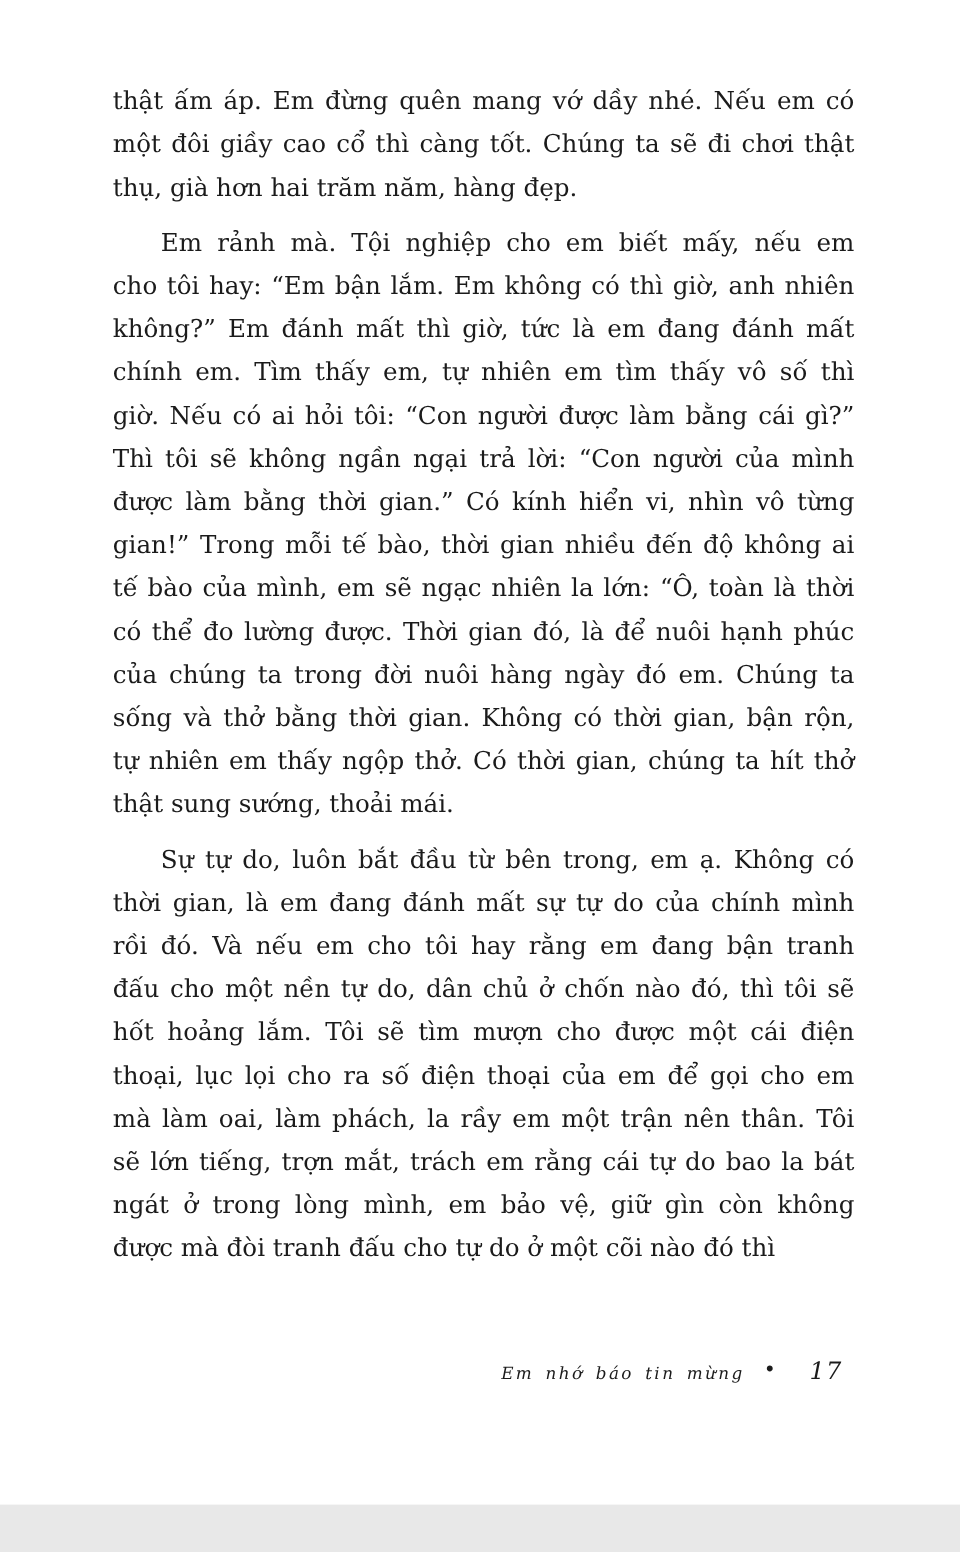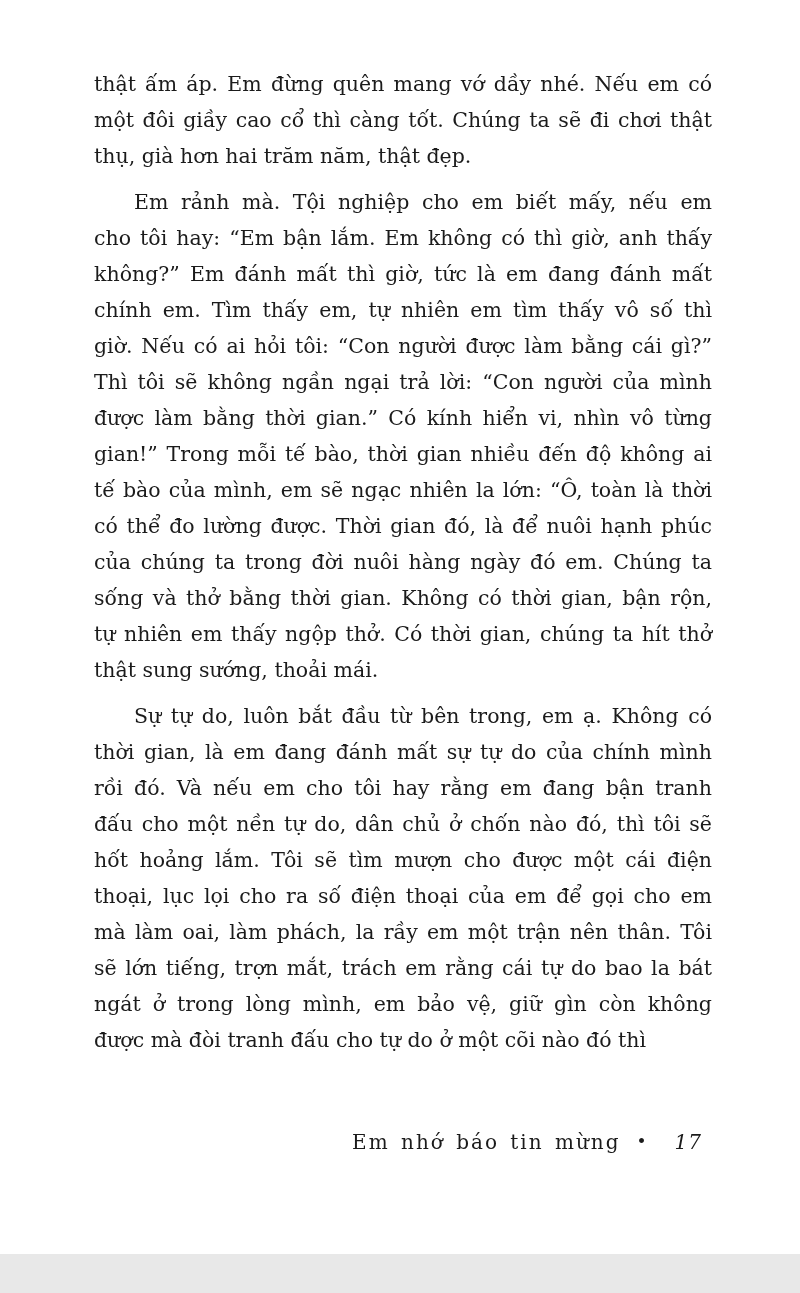--- a/index.html
+++ b/index.html
@@ -35,21 +35,22 @@
   .footer {
     position: absolute;
     top: 1130px;
     right: 98px;
     display: flex;
     align-items: baseline;
     gap: 16px;
     color: #1b1b1b;
   }
   .running-title {
-    font-size: 20px;
+    font-style: italic;
+    font-size: 14px;
     letter-spacing: 2px;
     word-spacing: 3px;
   }
   .separator {
     font-size: 17px;
     position: relative;
     top: -2px;
   }
   .page-number {
     font-style: italic;
@@ -59,25 +60,25 @@
   }
 </style>
 </head>
 <body>
 
 <div class="page">
   <div class="text-block">
       <div class="para">
         <div class="line">thật ấm áp. Em đừng quên mang vớ dầy nhé. Nếu em có</div>
         <div class="line">một đôi giầy cao cổ thì càng tốt. Chúng ta sẽ đi chơi thật</div>
-        <div class="line last">thụ, già hơn hai trăm năm, thật đẹp.</div>
+        <div class="line last">thụ, già hơn hai trăm năm, hàng đẹp.</div>
       </div>
       <div class="para indent">
         <div class="line">Em rảnh mà. Tội nghiệp cho em biết mấy, nếu em</div>
-        <div class="line">cho tôi hay: “Em bận lắm. Em không có thì giờ, anh thấy</div>
+        <div class="line">cho tôi hay: “Em bận lắm. Em không có thì giờ, anh nhiên</div>
         <div class="line">không?” Em đánh mất thì giờ, tức là em đang đánh mất</div>
         <div class="line">chính em. Tìm thấy em, tự nhiên em tìm thấy vô số thì</div>
         <div class="line">giờ. Nếu có ai hỏi tôi: “Con người được làm bằng cái gì?”</div>
         <div class="line">Thì tôi sẽ không ngần ngại trả lời: “Con người của mình</div>
         <div class="line">được làm bằng thời gian.” Có kính hiển vi, nhìn vô từng</div>
         <div class="line">gian!” Trong mỗi tế bào, thời gian nhiều đến độ không ai</div>
         <div class="line">tế bào của mình, em sẽ ngạc nhiên la lớn: “Ô, toàn là thời</div>
         <div class="line">có thể đo lường được. Thời gian đó, là để nuôi hạnh phúc</div>
         <div class="line">của chúng ta trong đời nuôi hàng ngày đó em. Chúng ta</div>
         <div class="line">sống và thở bằng thời gian. Không có thời gian, bận rộn,</div>

